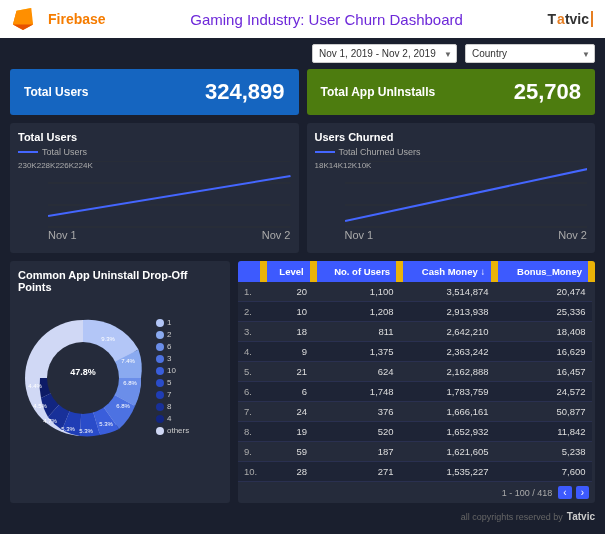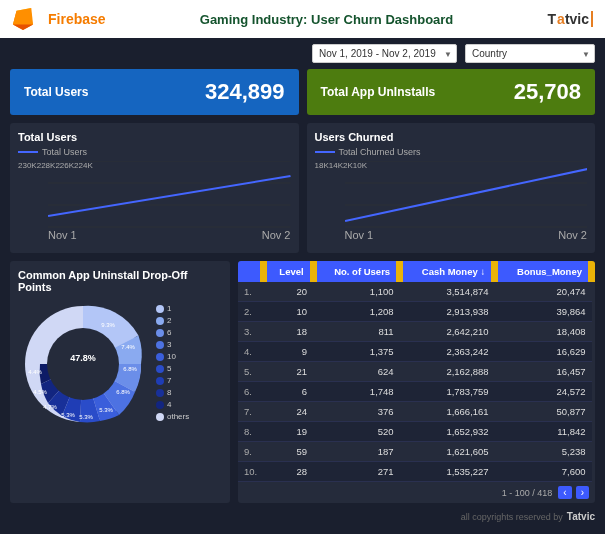--- a/index.html
+++ b/index.html
@@ -25,23 +25,23 @@
     .header-logo {
       display: flex;
       align-items: center;
       gap: 14px;
     }
     .firebase-icon {
       width: 22px;
       height: 26px;
     }
     .header-title {
-      color: #14532d;
-      font-size: 13px;
-      font-weight: bold;
+      color: #6d28d9;
+      font-size: 15px;
+      font-weight: normal;
       flex: 1;
       text-align: center;
     }
 
     
     .filter-bar {
       background: #1a1f2e;
       display: flex;
       gap: 8px;
       padding: 6px 10px;
@@ -189,21 +189,21 @@
       border-radius: 3px;
       padding: 0;
       flex: 1;
       min-height: 210px;
       overflow: hidden;
     }
     .section-title {
       font-size: 11px;
       font-weight: bold;
       color: #fff;
-      margin-bottom: 6px;
+      margin-bottom: 20px;
     }
 
     
     .donut-container {
       display: flex;
       align-items: center;
       gap: 8px;
     }
     .donut-svg {
       flex-shrink: 0;
@@ -401,21 +401,21 @@
   <div class="chart-box">
     <div class="chart-title">Users Churned</div>
     <div class="chart-legend">
       <div class="legend-line"></div>
       <span class="legend-label">Total Churned Users</span>
     </div>
     <div class="chart-area">
       <div class="y-labels">
         <span>18K</span>
         <span>14K</span>
-        <span>2K</span>
+        <span>12K</span>
         <span>10K</span>
       </div>
       <div class="chart-svg-area">
         <svg width="100%" height="100%" viewBox="0 0 200 68" preserveAspectRatio="none">
           <line x1="0" y1="0" x2="200" y2="0" class="grid-line"></line>
           <line x1="0" y1="22" x2="200" y2="22" class="grid-line"></line>
           <line x1="0" y1="44" x2="200" y2="44" class="grid-line"></line>
           <line x1="0" y1="66" x2="200" y2="66" class="grid-line"></line>
           <polyline class="chart-line" points="0,60 200,8"></polyline>
         </svg>
@@ -525,21 +525,21 @@
       <td>20</td>
       <td>1,100</td>
       <td>3,514,874</td>
       <td>20,474</td>
     </tr>
           <tr>
       <td>2.</td>
       <td>10</td>
       <td>1,208</td>
       <td>2,913,938</td>
-      <td>39,864</td>
+      <td>25,336</td>
     </tr>
           <tr>
       <td>3.</td>
       <td>18</td>
       <td>811</td>
       <td>2,642,210</td>
       <td>18,408</td>
     </tr>
           <tr>
       <td>4.</td>

